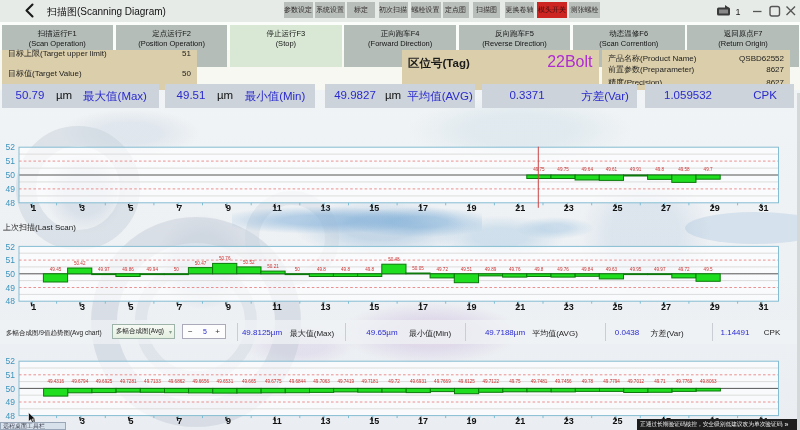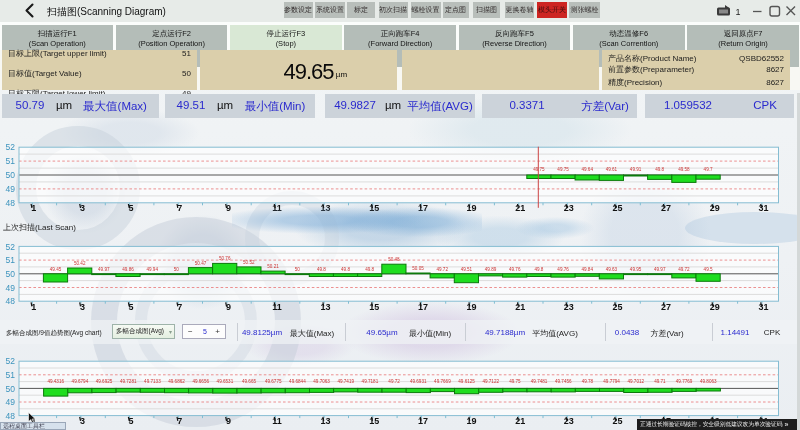--- a/index.html
+++ b/index.html
@@ -29,21 +29,21 @@
 .inforow{position:absolute;left:0;top:50px;width:800px;height:40px;background:#f8f8f3}
 .ip{position:absolute;top:50px;height:40px;background:#dbcfab;z-index:2}
 .ipl{left:2px;width:195px;font-size:8px;color:#1c1c1c}
 .ipl .r{display:flex;justify-content:space-between;padding:10px 6px;height:13px;align-items:center}
 .ipm{left:199.5px;width:197px}
 .big{position:absolute;left:84px;top:8.5px;font-size:22px;letter-spacing:-1px;color:#0a0a0a}
 .big small{font-size:8px;letter-spacing:0;vertical-align:2px}
 .ipc{left:402px;width:196.5px;font-size:7.5px;color:#1c1c1c}
 .ipr{left:602px;width:188px;font-size:8px;color:#1c1c1c}
 .ipr .r{display:flex;justify-content:space-between;padding:0 6px;height:13px;align-items:center}
-.statrow{position:absolute;left:0;top:94px;width:632px;height:23.5px;z-index:2}
+.statrow{position:absolute;left:0;top:84px;width:632px;height:23.5px;z-index:2}
 .seg{position:absolute;top:0;height:23.5px;background:#ccd3da;color:#2a2ace;font-size:11.5px;white-space:nowrap}
 .seg span{position:absolute;top:5px;transform:translateX(-50%)}
 .seg .u{color:#111}
 .ctl{position:absolute;left:0;top:118px;width:800px;height:26px;font-size:7px;color:#222;z-index:2}
 .dd{position:absolute;left:103.5px;top:5.5px;width:56px;height:13px;border:1px solid #9eb3a9;background:linear-gradient(180deg,#f6faf4,#e4efe0);font-size:6.2px;color:#222;display:flex;align-items:center;white-space:nowrap;padding-right:11px}
 .dd .arr{position:absolute;right:1px;top:1px;bottom:1px;width:10px;background:#dde9da;color:#8a9f90;font-size:6px;display:flex;align-items:center;justify-content:center}
 .bluebtn{position:absolute;left:257px;top:3.5px;width:68px;height:16px;background:#2e9fe2;border-radius:3px;color:#fff;
  font-size:6.5px;display:flex;align-items:center;justify-content:center;white-space:nowrap}
 .lastscan{position:absolute;left:3px;top:222px;font-size:8px;color:#222;z-index:2}
 .r2{position:absolute;left:0;top:320px;width:800px;height:24px;background:rgba(240,242,245,0.72);font-size:8px;z-index:2}
@@ -494,24 +494,25 @@
       </div>
 <div class="r">
         <span>目标值(Target Value)</span>
         <span>50</span>
       </div>
 <div class="r">
         <span>目标下限(Target lower limit)</span>
         <span>49</span>
       </div>
     </div>
-<div class="ip ipm">
-      <div class="big">49.65<small> µm</small></div>
-    </div>
 <div class="ip ipc">
+<div style="display:flex;justify-content:space-between;align-items:baseline;padding:3px 6px 0 6px">
+        <span style="font-size:11.5px;font-weight:bold">区位号(Tag)</span>
+        <span style="color:#ae2cd2;font-size:16px">22Bolt</span>
+      </div>
     </div>
 <div class="ip ipr">
       <div class="r" style="padding-top:3px">
         <span>产品名称(Product Name)</span>
         <span>QSBD62552</span>
       </div>
 <div class="r">
         <span>前置参数(Preparameter)</span>
         <span>8627</span>
       </div>

